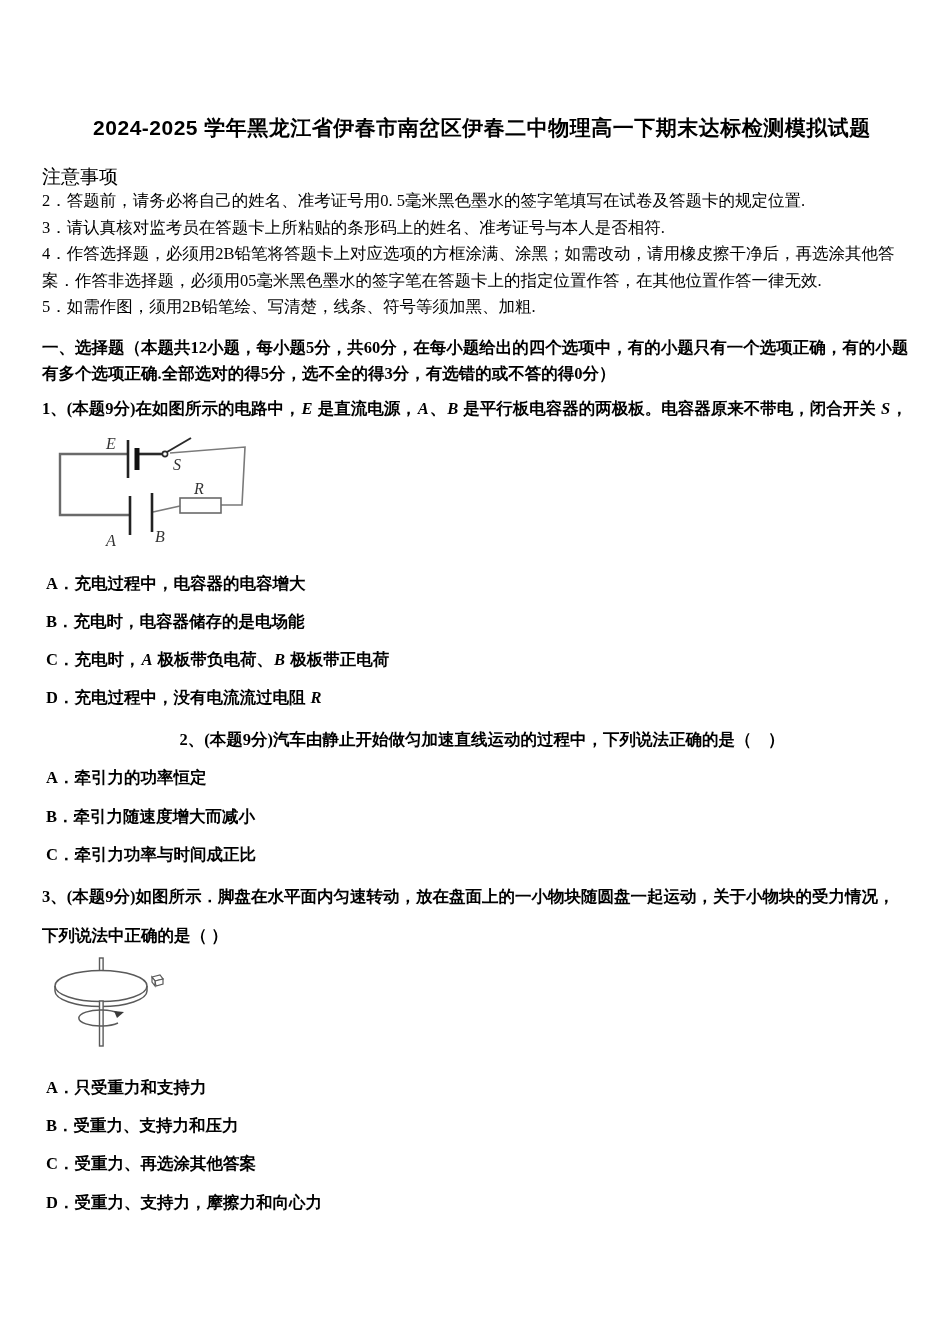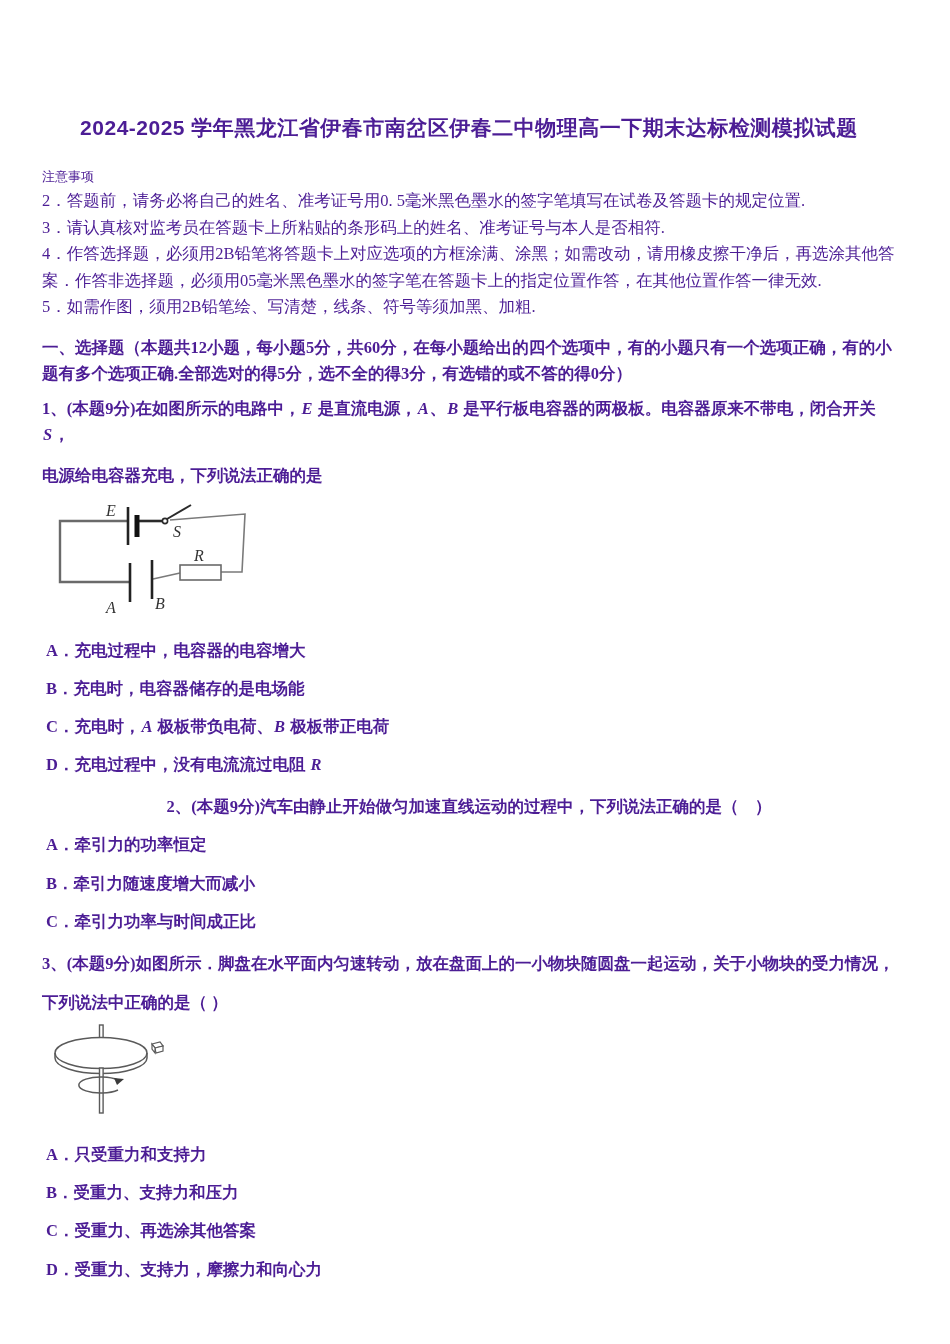--- a/index.html
+++ b/index.html
@@ -1,37 +1,37 @@
 <!DOCTYPE html>
 <html><head>
 <meta charset="utf-8">
 <style>
   html,body { margin:0; padding:0; background:#ffffff; }
   .page {
     position:relative;
     width:950px; height:1344px;
     background:#ffffff;
-    color:#4c1d95;
+    color:#000000;
     box-sizing:border-box;
-    padding:0 54px 0 42px;
+    padding:0 28px 0 42px;
     overflow:hidden;
     font-family:"Liberation Serif", serif;
   }
   .exam-title {
     margin-top:114px;
     text-align:center;
     font-family:"Liberation Sans", sans-serif;
     font-weight:700;
     font-size:21px;
     line-height:27px;
     letter-spacing:0.5px;
   }
   .notice-heading {
     margin-top:24px;
-    font-size:13px;
+    font-size:19px;
     line-height:23px;
     font-weight:400;
   }
   .notice-item {
     font-size:16.5px;
     line-height:26.5px;
     font-weight:400;
     margin:0;
   }
   .section-heading {
@@ -83,21 +83,20 @@
     <p class="notice-item">2．答题前，请务必将自己的姓名、准考证号用0. 5毫米黑色墨水的签字笔填写在试卷及答题卡的规定位置.</p>
     <p class="notice-item">3．请认真核对监考员在答题卡上所粘贴的条形码上的姓名、准考证号与本人是否相符.</p>
     <p class="notice-item">4．作答选择题，必须用2B铅笔将答题卡上对应选项的方框涂满、涂黑；如需改动，请用橡皮擦干净后，再选涂其他答案．作答非选择题，必须用05毫米黑色墨水的签字笔在答题卡上的指定位置作答，在其他位置作答一律无效.</p>
     <p class="notice-item">5．如需作图，须用2B铅笔绘、写清楚，线条、符号等须加黑、加粗.</p>
   </div>
 
   <div class="section-heading">一、选择题（本题共12小题，每小题5分，共60分，在每小题给出的四个选项中，有的小题只有一个选项正确，有的小题有多个选项正确.全部选对的得5分，选不全的得3分，有选错的或不答的得0分）</div>
 
   <div>
     <p class="stem"><span>1、(本题9分)在如图所示的电路中，</span><span class="var">E</span><span> 是直流电源，</span><span class="var">A</span><span>、</span><span class="var">B</span><span> 是平行板电容器的两极板。电容器原来不带电，闭合开关 </span><span class="var">S</span><span>，</span></p>
-    <p class="stem stem2">电源给电容器充电，下列说法正确的是</p>
 
     <svg class="figure circuit-figure" width="222" height="119" viewBox="0 0 222 119">
 
       <path d="M 80 22 H 12 V 83 H 81" fill="none" stroke="#6a6a6a" stroke-width="2.4"></path>
       <path d="M 91 22 H 114" fill="none" stroke="#2a2a2a" stroke-width="2.6"></path>
       <path d="M 122 21 L 197 15 L 194 73 H 173" fill="none" stroke="#7a7a7a" stroke-width="1.6"></path>
       <path d="M 132 74 L 105 80" fill="none" stroke="#7a7a7a" stroke-width="1.6"></path>
 
       <line x1="80" y1="8" x2="80" y2="46" stroke="#222222" stroke-width="2.6"></line>
       <line x1="89" y1="16" x2="89" y2="38" stroke="#111111" stroke-width="5"></line>

